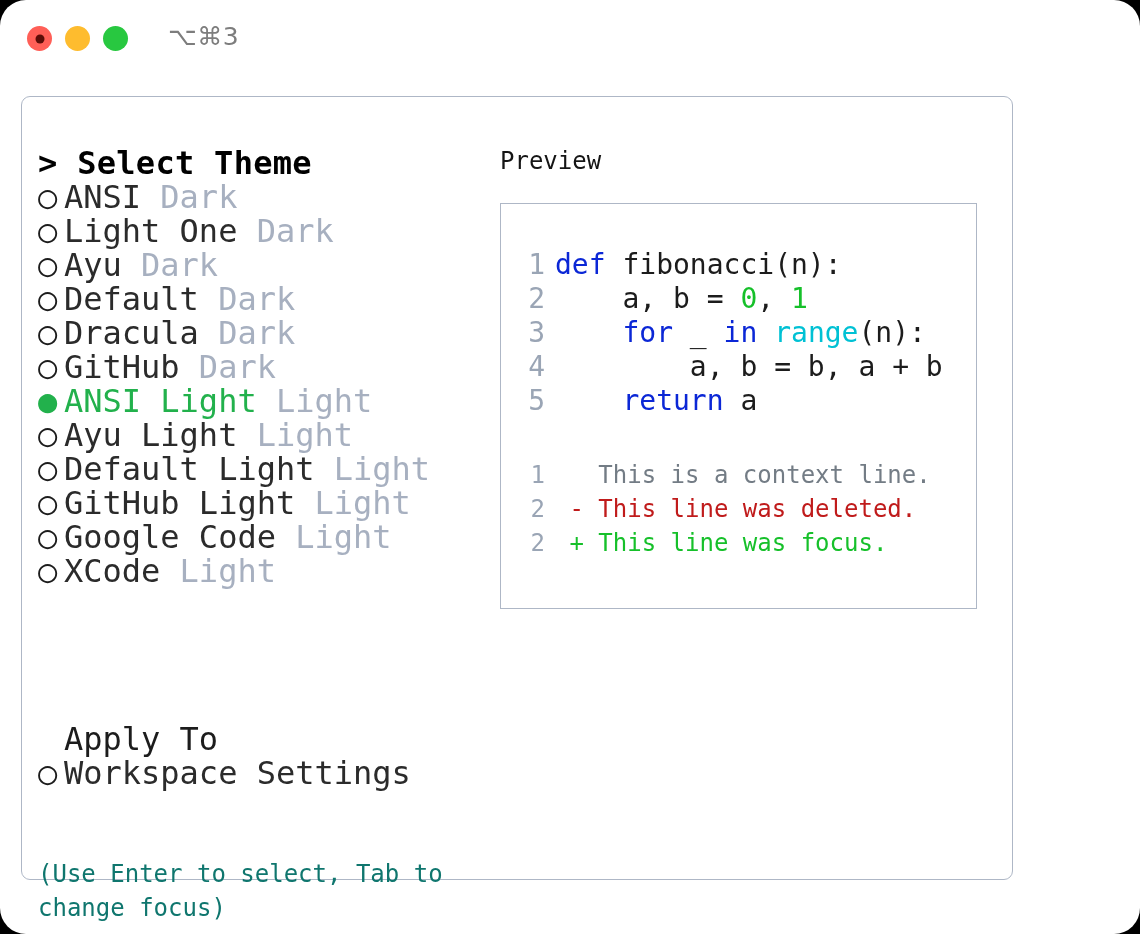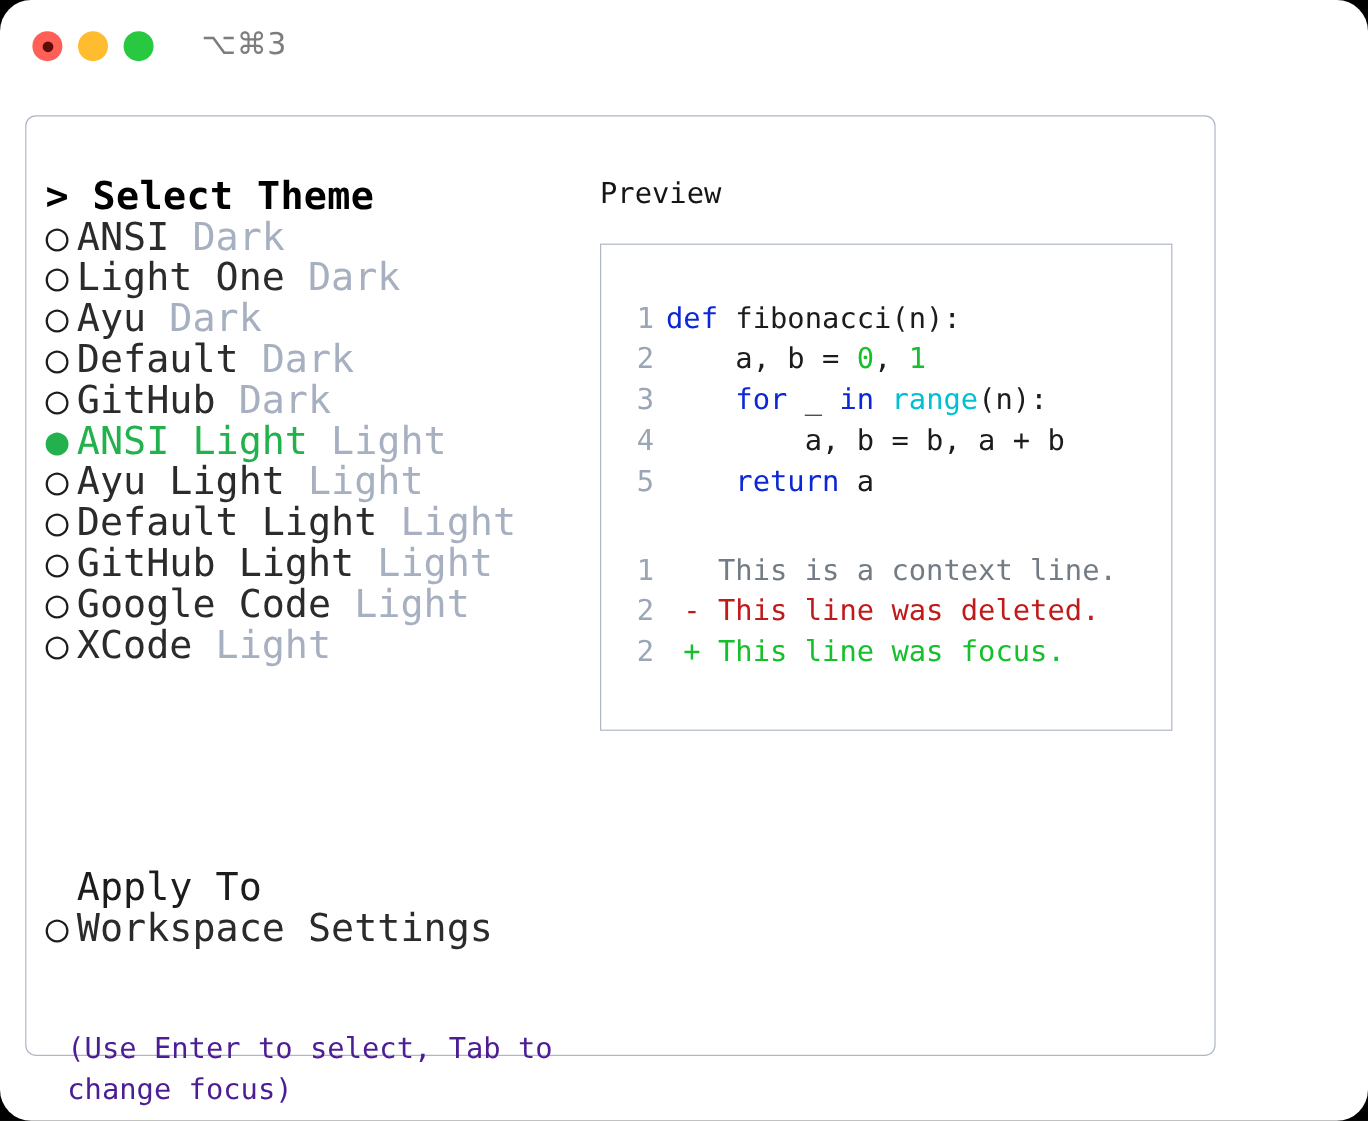--- a/index.html
+++ b/index.html
@@ -124,22 +124,21 @@
   .apply-row .name { color: #2b2b2b; }
   #apply-heading { color: #1c1c1c; }
 
   #hint-text {
     position: absolute;
     left: 16px;
     top: 760px;
     width: 420px;
     font-size: 24px;
     line-height: 34px;
-    color: #4c1d95;
-    margin-left: 18px;
+    color: #0f766e;
   }
 
   
   #preview-column {
     position: absolute;
     left: 478px;
     top: 49px;
     width: 490px;
   }
   #preview-heading {
@@ -160,21 +159,21 @@
     box-sizing: border-box;
     background: #ffffff;
   }
   #code-area {
     position: absolute;
     left: 20px;
     top: 44px;
     right: 8px;
   }
   .code-line {
-    font-size: 24px;
+    font-size: 28px;
     line-height: 34px;
     height: 34px;
     white-space: pre;
     color: #1c1c1c;
   }
   .ln {
     display: inline-block;
     width: 24px;
     text-align: right;
     color: #9aa5b5;
@@ -217,20 +216,21 @@
 
   <div id="main-panel">
 
     <div id="theme-column">
       <div class="mono-row" id="section-title">&gt; Select Theme</div>
       <div id="theme-items">
           <div class="mono-row theme-row"><span class="marker">○</span><span class="name">ANSI</span><span class="plain"> </span><span class="tag">Dark</span></div>
           <div class="mono-row theme-row"><span class="marker">○</span><span class="name">Light One</span><span class="plain"> </span><span class="tag">Dark</span></div>
           <div class="mono-row theme-row"><span class="marker">○</span><span class="name">Ayu</span><span class="plain"> </span><span class="tag">Dark</span></div>
           <div class="mono-row theme-row"><span class="marker">○</span><span class="name">Default</span><span class="plain"> </span><span class="tag">Dark</span></div>
+          <div class="mono-row theme-row"><span class="marker">○</span><span class="name">Dracula</span><span class="plain"> </span><span class="tag">Dark</span></div>
           <div class="mono-row theme-row"><span class="marker">○</span><span class="name">GitHub</span><span class="plain"> </span><span class="tag">Dark</span></div>
           <div class="mono-row theme-row selected"><span class="marker">●</span><span class="name">ANSI Light</span><span class="plain"> </span><span class="tag">Light</span></div>
           <div class="mono-row theme-row"><span class="marker">○</span><span class="name">Ayu Light</span><span class="plain"> </span><span class="tag">Light</span></div>
           <div class="mono-row theme-row"><span class="marker">○</span><span class="name">Default Light</span><span class="plain"> </span><span class="tag">Light</span></div>
           <div class="mono-row theme-row"><span class="marker">○</span><span class="name">GitHub Light</span><span class="plain"> </span><span class="tag">Light</span></div>
           <div class="mono-row theme-row"><span class="marker">○</span><span class="name">Google Code</span><span class="plain"> </span><span class="tag">Light</span></div>
           <div class="mono-row theme-row"><span class="marker">○</span><span class="name">XCode</span><span class="plain"> </span><span class="tag">Light</span></div>
         </div>
     </div>
 

